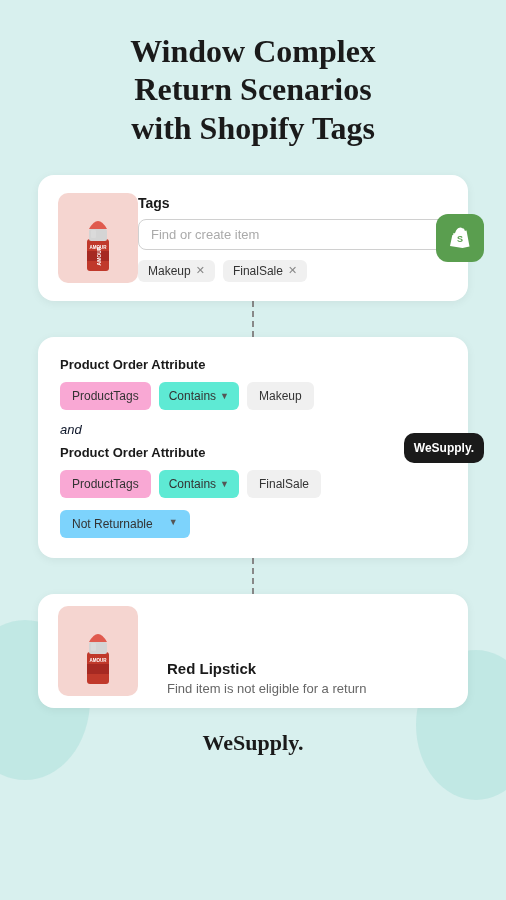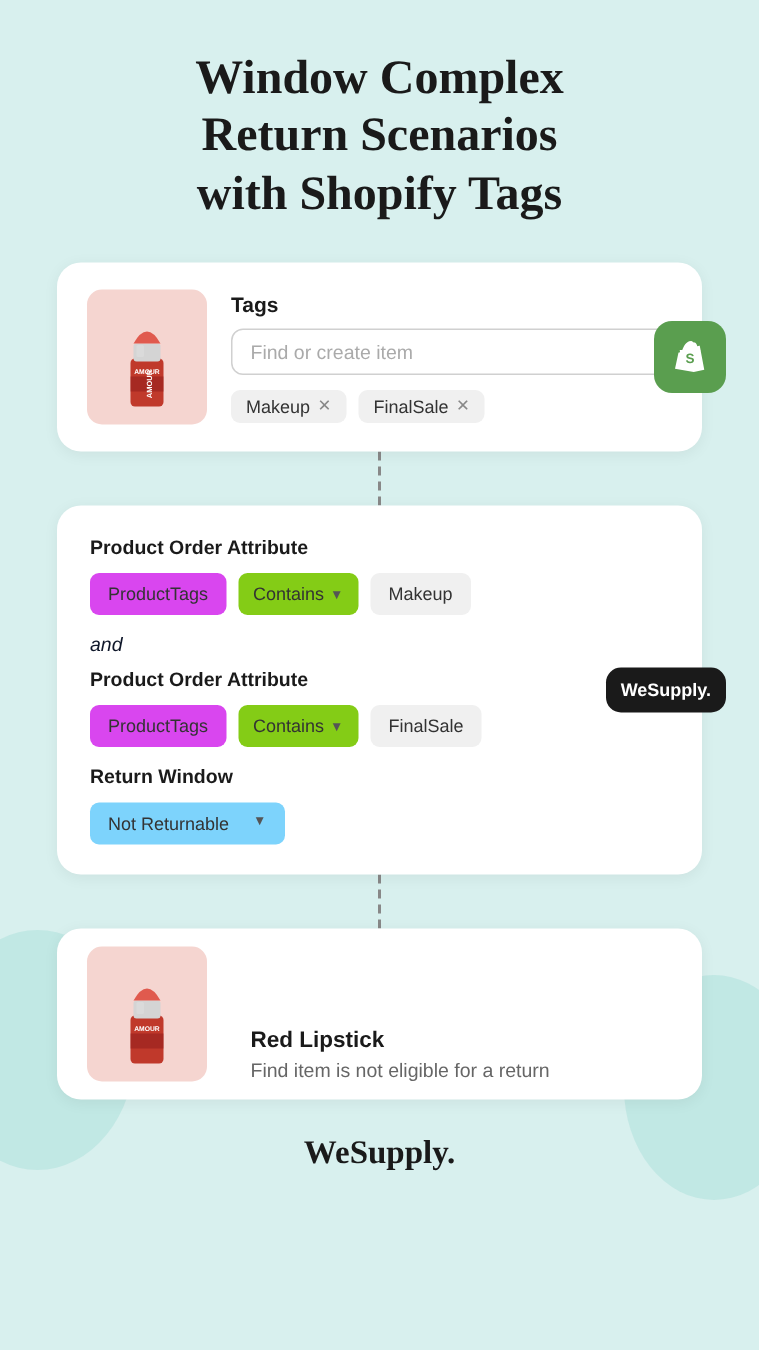--- a/index.html
+++ b/index.html
@@ -64,21 +64,20 @@
       width: 100%;
       max-width: 430px;
       box-shadow: 0 2px 10px rgba(0,0,0,0.06);
       position: relative;
     }
 
     
     .shopify-card {
       display: flex;
       align-items: center;
-      gap: 16px;
     }
 
     .product-image-box {
       width: 80px;
       height: 90px;
       background: #f5d5d0;
       border-radius: 10px;
       flex-shrink: 0;
       display: flex;
       align-items: center;
@@ -187,30 +186,30 @@
     }
 
     .rule-row {
       display: flex;
       gap: 8px;
       align-items: center;
       margin-bottom: 12px;
     }
 
     .rule-chip {
-      background: #d946ef;
+      background: #f9a8d4;
       border-radius: 6px;
       padding: 7px 12px;
       font-size: 12px;
       font-weight: 500;
       color: #333;
     }
 
     .rule-chip-dropdown {
-      background: #84cc16;
+      background: #5eead4;
       border-radius: 6px;
       padding: 7px 10px;
       font-size: 12px;
       font-weight: 500;
       color: #333;
       display: flex;
       align-items: center;
       gap: 4px;
     }
 
@@ -372,21 +371,20 @@
     <div class="rule-row">
       <div class="rule-chip">ProductTags</div>
       <div class="rule-chip-dropdown">
         <span>Contains</span>
         <span class="dropdown-arrow">▼</span>
       </div>
       <div class="rule-value">FinalSale</div>
     </div>
 
     <div class="return-window-section">
-      <div class="return-window-label">Return Window</div>
       <div class="not-returnable-chip">
         <span>Not Returnable</span>
         <span style="font-size:9px; color:#555;">▼</span>
       </div>
     </div>
 
     <div class="wesupply-badge">
       <span>WeSupply.</span>
     </div>
   </div>

